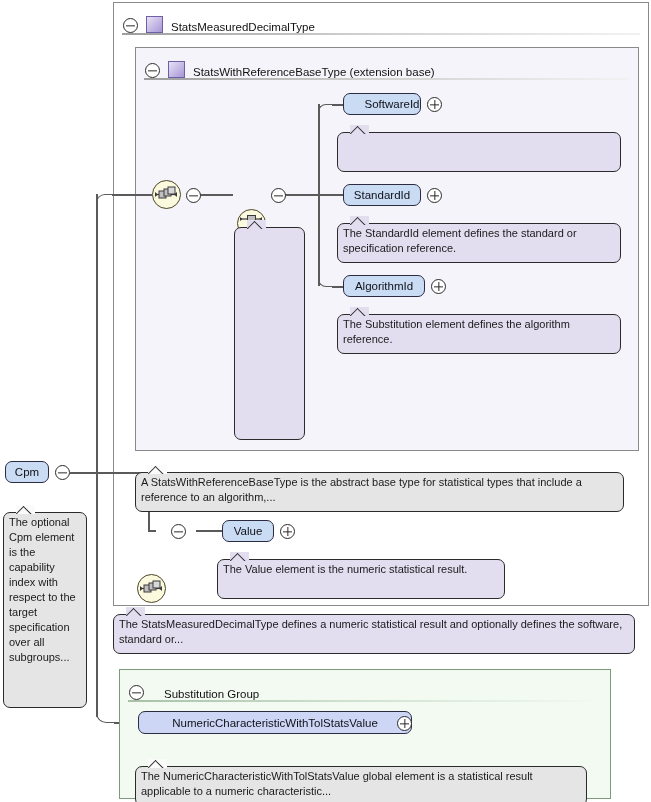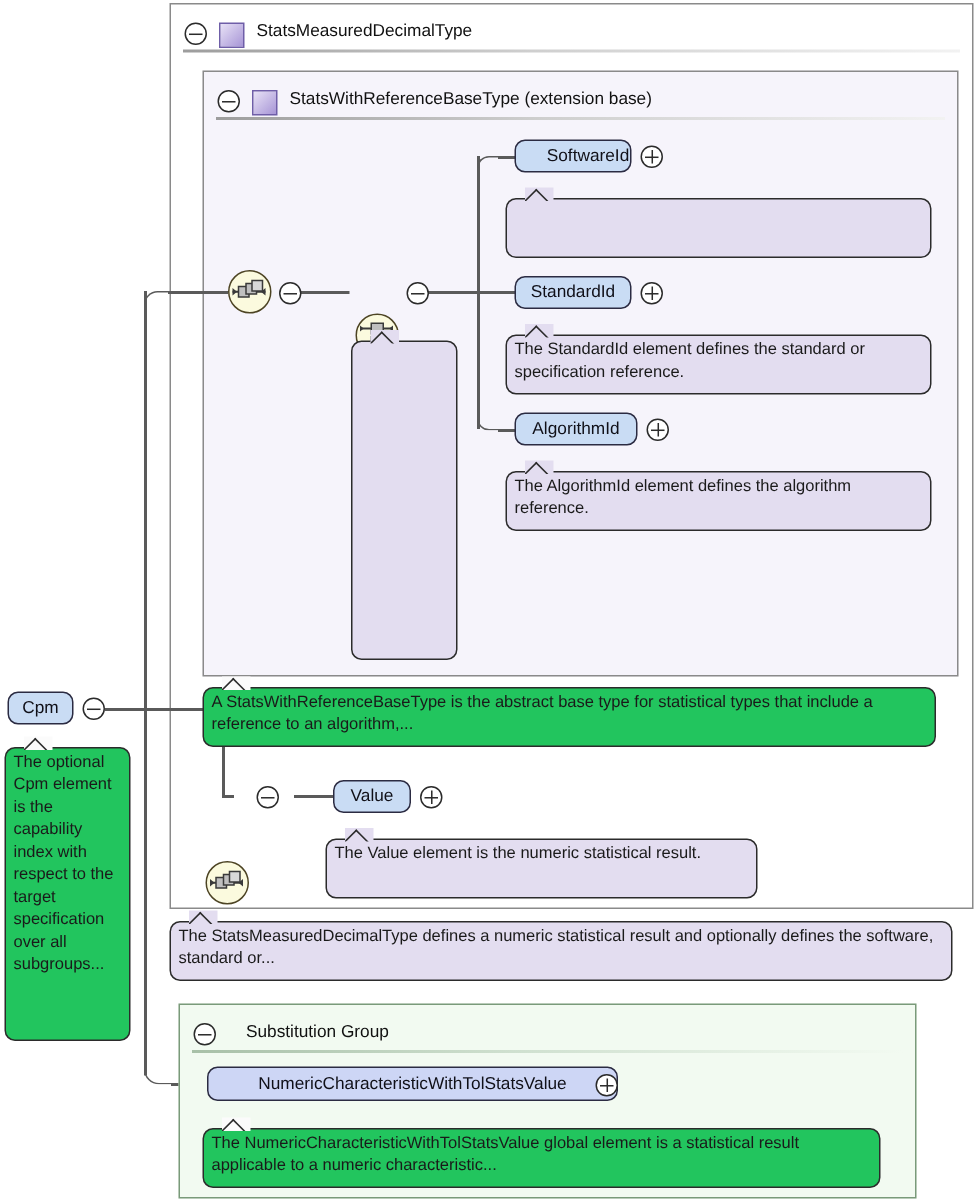--- a/index.html
+++ b/index.html
@@ -10,22 +10,22 @@
   }
   .abs{position:absolute;box-sizing:border-box;}
 
   
   .type-box{
     border:1px solid #8a8a8a;
     background:#f6f4fb;
   }
   .type-box.outer{background:#ffffff;}
   .type-hdr{
-    position:absolute;left:0;top:12px;right:0;height:30px;
-    display:flex;align-items:flex-start;gap:8px;padding-left:9px;
+    position:absolute;left:0;top:0;right:0;height:30px;
+    display:flex;align-items:flex-end;gap:8px;padding-left:9px;
     box-sizing:border-box;
   }
   .type-hdr .hdr-label{font-size:11.5px;color:#111;white-space:nowrap;}
   .hdr-rule{
     position:absolute;left:8px;right:8px;top:30px;height:2px;
     background:linear-gradient(to right,#9d9d9d,#cfcfcf 45%,#f2f2f2);
   }
   .sub-group{
     border:1px solid #7a9a7a;background:#f2faf1;
   }
@@ -64,21 +64,21 @@
   }
   .pill.wide{background:#cdd6f5;}
 
   
   .anno{
     border:1.2px solid #2b2b2b;border-radius:7px;
     background:#e3ddf0;
     font-size:11px;line-height:15px;color:#1a1a1a;
     padding:2px 4px 2px 5px;
   }
-  .anno.white{background:#22c55e;}
+  .anno.white{background:#e5e5e5;margin-top:14px;}
   
   .notch{
     position:absolute;top:-8px;left:12px;width:19px;height:9px;
     overflow:hidden;
   }
   .notch i{
     position:absolute;left:0;top:4px;width:14px;height:14px;
     background:inherit;border-left:1.2px solid #2b2b2b;
     border-top:1.2px solid #2b2b2b;transform:rotate(45deg);
     transform-origin:center;
@@ -228,21 +228,21 @@
 <div class="abs pill" style="left:343px;top:275px;width:82px;height:22px;">
   <span>AlgorithmId</span>
 </div>
 <div class="abs" style="left:431px;top:279px;">
   <span class="circ plus"></span>
 </div>
 <div class="abs anno" style="left:337px;top:314px;width:284px;height:40px;">
   <div class="notch">
       <i></i>
     </div>
-  <span>The AlgorithmId element defines the algorithm reference.</span>
+  <span>The Substitution element defines the algorithm reference.</span>
 </div>
 
 <div class="abs anno white" style="left:135px;top:458px;width:489px;height:40px;">
   <div class="notch">
       <i></i>
     </div>
   <span>A StatsWithReferenceBaseType is the abstract base type for statistical types that include a reference to an algorithm,...</span>
 </div>
 
 <div class="abs comp" style="left:137px;top:516px;">

